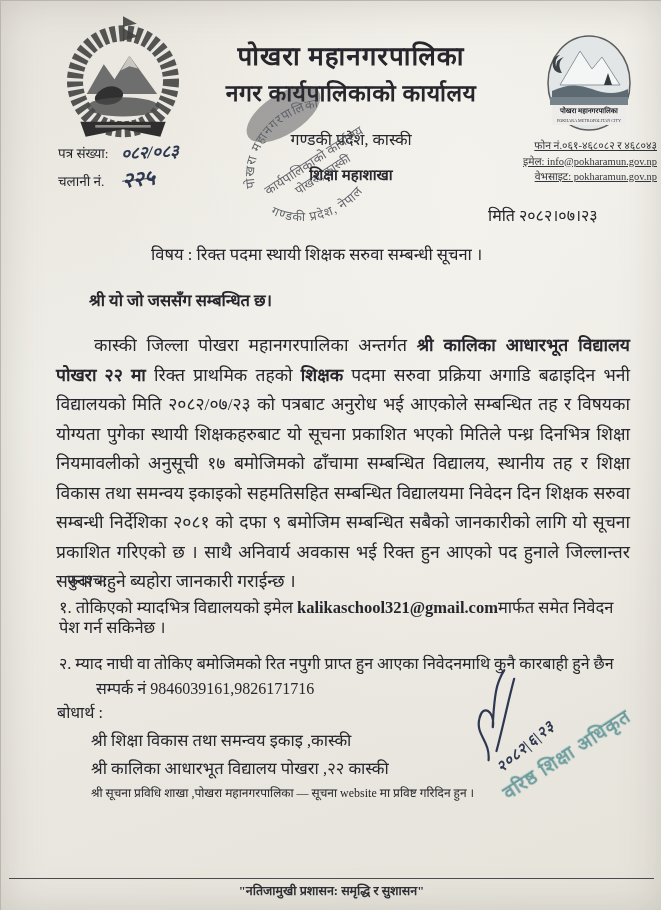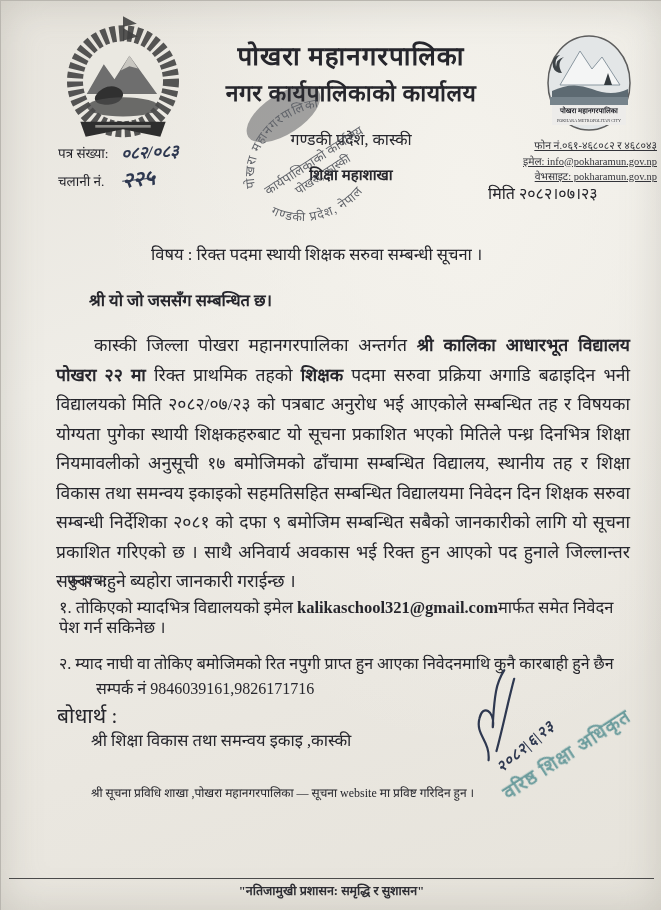--- a/index.html
+++ b/index.html
@@ -24,32 +24,32 @@
   .logo-right{left:541px;top:32px;}
   .round-stamp{left:218px;top:78px;opacity:.82;filter:blur(.3px);}
   
   .meta-label{font-size:13.5px;}
   .hand{font-style:italic;font-weight:bold;color:#2e3850;}
   .ref-row{left:57px;top:139px;}
   .ref-val{font-size:17px;margin-left:8px;display:inline-block;transform:rotate(-3deg);}
   .disp-row{left:57px;top:163px;}
   .disp-val{font-size:21px;margin-left:14px;display:inline-block;transform:rotate(-6deg);text-decoration:line-through;text-decoration-thickness:1px;}
   .contact-block{right:5px;top:137px;text-align:right;font-size:10.5px;line-height:15.5px;color:#33343a;text-decoration:underline;}
-  .date-line{left:487px;top:181px;font-size:16px;}
+  .date-line{left:487px;top:203px;font-size:16px;}
   
   .subject{left:150px;top:241px;width:430px;font-size:16.5px;}
   .salutation{left:88px;top:287px;font-size:16.5px;font-weight:bold;}
   .body-par{left:55px;top:330px;width:574px;font-size:17.5px;line-height:29.5px;text-align:justify;text-indent:38px;}
   .body-par b{font-weight:bold;}
   .punascha{left:66px;top:567px;font-size:16.5px;text-align:center;}
   .item1{left:58px;top:597px;width:566px;font-size:16.5px;line-height:20px;}
   .item1 .latin{font-family:"Liberation Serif",serif;font-weight:bold;}
   .item2{left:58px;top:651px;width:578px;font-size:16px;font-family:Liberation Serif, serif;}
   .contact-no{left:95px;top:676px;font-size:16px;}
-  .bodhartha{left:56px;top:700px;font-size:21px;}
+  .bodhartha{left:56px;top:700px;font-size:16px;}
   .cc1{left:90px;top:727px;font-size:16.5px;}
   .cc2{left:90px;top:755px;font-size:16.5px;}
   .cc3{left:90px;top:783px;width:540px;font-size:12px;}
   
   .signature{left:452px;top:660px;}
   .officer-stamp{
     left:458px;top:740px;width:215px;text-align:center;
     font-size:19px;font-weight:bold;color:#4e8b8e;opacity:.8;
     transform:rotate(-33deg);letter-spacing:1px;filter:blur(.3px);
   }
@@ -135,20 +135,21 @@
 
   <div class="abs punascha">पुनश्च:</div>
   <div class="abs item1">
     <span>१. तोकिएको म्यादभित्र विद्यालयको इमेल </span><span class="latin">kalikaschool321@gmail.com</span><span>मार्फत समेत निवेदन पेश गर्न सकिनेछ ।</span>
   </div>
   <div class="abs item2">२. म्याद नाघी वा तोकिए बमोजिमको रित नपुगी प्राप्त हुन आएका निवेदनमाथि कुनै कारबाही हुने छैन</div>
   <div class="abs contact-no">सम्पर्क नं 9846039161,9826171716</div>
 
   <div class="abs bodhartha">बोधार्थ :</div>
   <div class="abs cc1">श्री शिक्षा विकास तथा समन्वय इकाइ ,कास्की</div>
+  <div class="abs cc2">श्री कालिका आधारभूत विद्यालय पोखरा ,२२ कास्की</div>
   <div class="abs cc3">श्री सूचना प्रविधि शाखा ,पोखरा महानगरपालिका — सूचना website मा प्रविष्ट गरिदिन हुन ।</div>
 
   <svg class="abs signature" width="130" height="120" viewBox="0 0 130 120">
     <g transform="rotate(-40 65 55)">
       <path d="M14,70 C28,56 20,42 34,32 C46,23 50,36 40,46 C33,53 52,32 64,22 C71,16 78,13 84,11 M26,68 C46,54 66,38 86,24" fill="none" stroke="#2e3850" stroke-width="2.2" stroke-linecap="round"></path>
       <text x="16" y="88" font-size="15" fill="#2e3850" font-style="italic" font-weight="bold" letter-spacing="1">२०८२|६|२३</text>
     </g>
   </svg>
 
   <div class="abs officer-stamp">वरिष्ठ शिक्षा अधिकृत</div>

